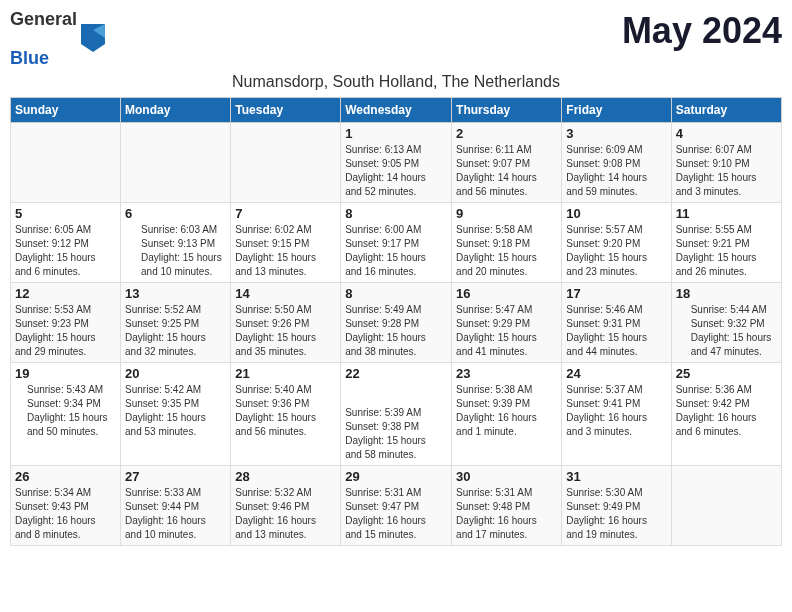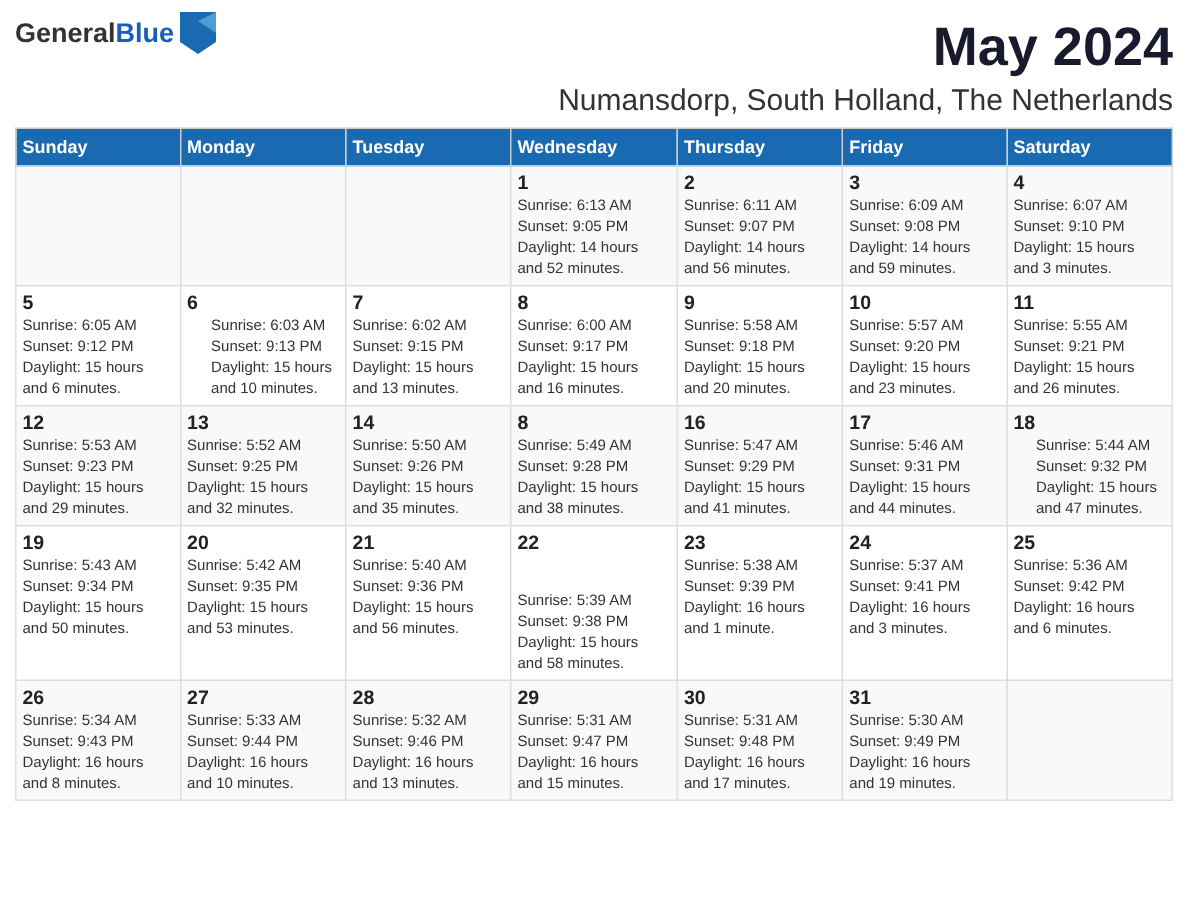--- a/index.html
+++ b/index.html
@@ -15,22 +15,23 @@
       justify-content: space-between;
       align-items: flex-start;
       margin-bottom: 4px;
     }
     .logo {
       display: flex;
       align-items: center;
     }
     .logo-text {
       display: flex;
-      flex-direction: row;
+      flex-direction: column;
       line-height: 1.1;
+      gap: 19px;
     }
     .logo-general {
       font-size: 18px;
       font-weight: bold;
       color: #333;
     }
     .logo-blue {
       font-size: 18px;
       font-weight: bold;
       color: #1a5eb8;
@@ -41,22 +42,22 @@
       margin-left: 4px;
       margin-top: -2px;
     }
     .month-title {
       font-size: 36px;
       font-weight: bold;
       color: #1a1a2e;
       text-align: right;
     }
     .subtitle {
-      text-align: right;
-      font-size: 20px;
+      text-align: center;
+      font-size: 16px;
       color: #333;
       margin-bottom: 6px;
     }
     table {
       width: 100%;
       border-collapse: collapse;
       font-size: 11px;
     }
     th {
       background-color: #1a6ab1;
@@ -260,21 +261,21 @@
           <span class="day-num">18</span>
           <div class="day-info" style="white-space: pre-line; margin-left: 15px;">Sunrise: 5:44 AM
 Sunset: 9:32 PM
 Daylight: 15 hours
 and 47 minutes.</div>
         </td>
       </tr>
       <tr>
         <td>
           <span class="day-num">19</span>
-          <div class="day-info" style="white-space: pre-line;">Sunrise: 5:43 AM
+          <div class="day-info" style="white-space: pre-line; margin-left: 12px;">Sunrise: 5:43 AM
 Sunset: 9:34 PM
 Daylight: 15 hours
 and 50 minutes.</div>
         </td>
         <td>
           <span class="day-num">20</span>
           <div class="day-info" style="white-space: pre-line;">Sunrise: 5:42 AM
 Sunset: 9:35 PM
 Daylight: 15 hours
 and 53 minutes.</div>

